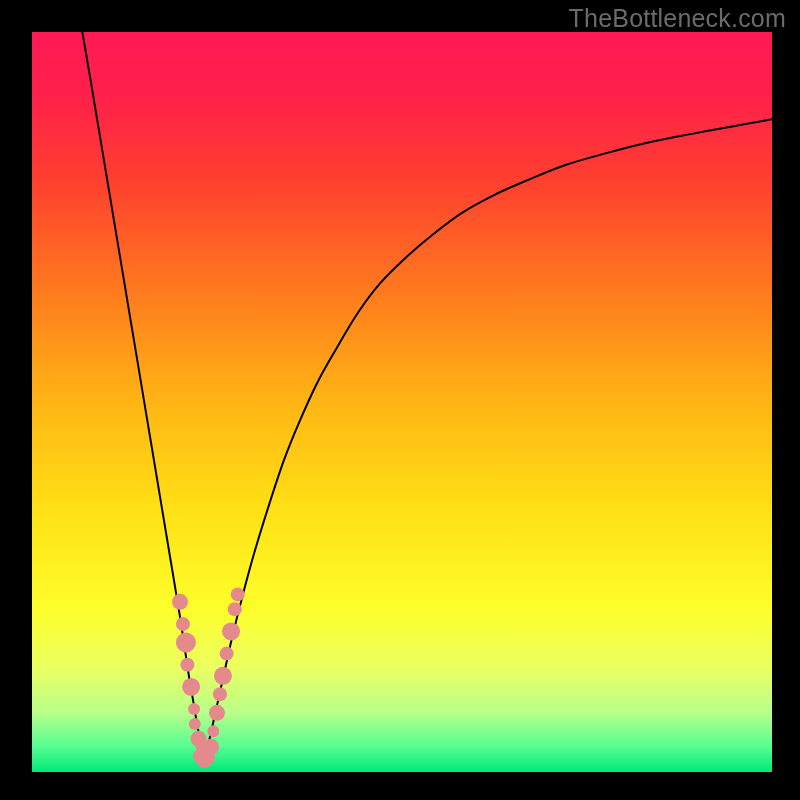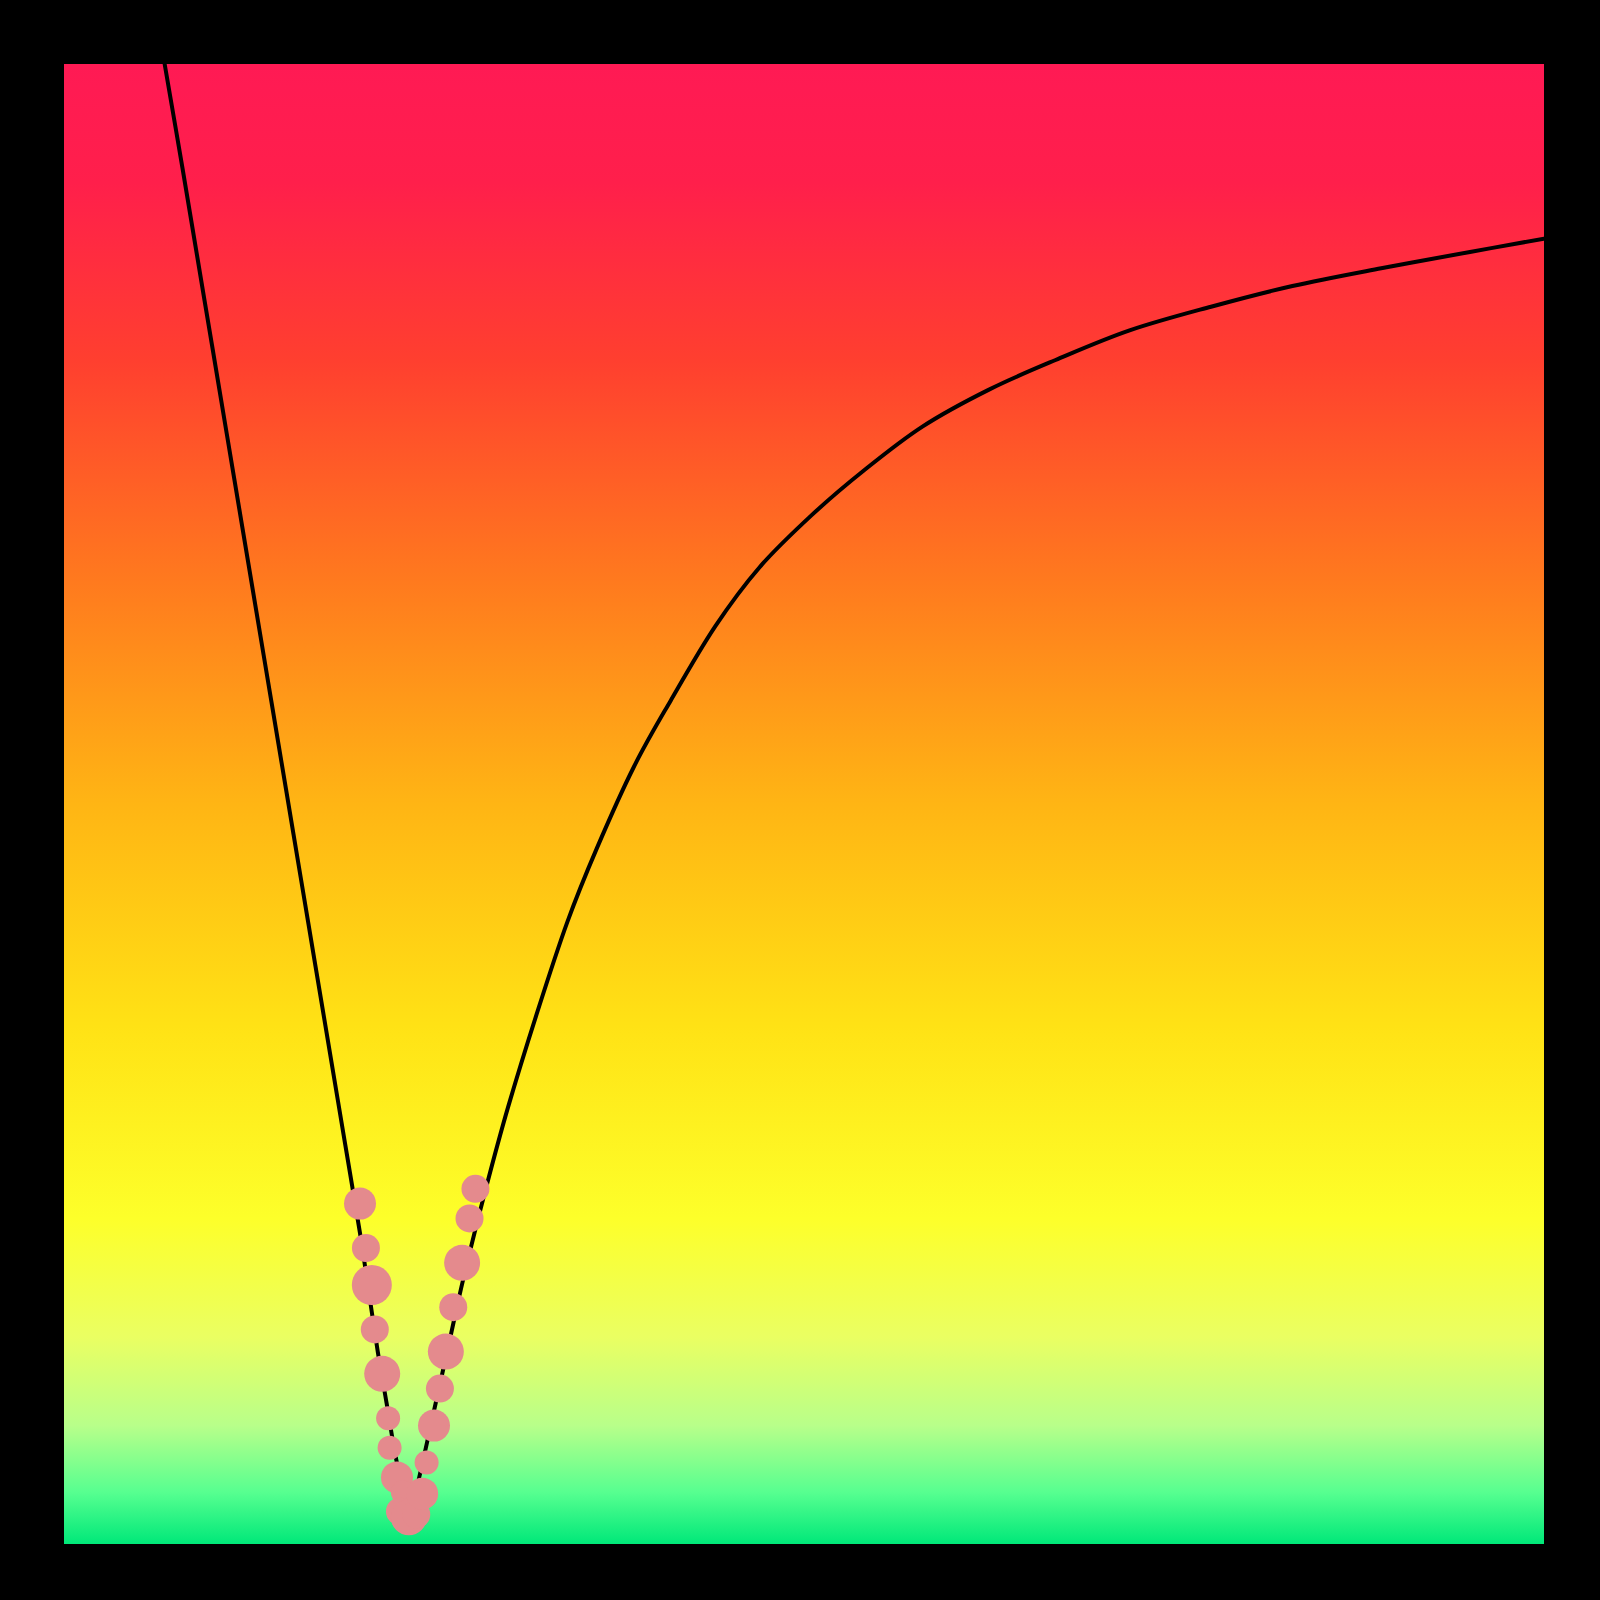--- a/index.html
+++ b/index.html
@@ -75,13 +75,14 @@
         <circle cx="213.30" cy="731.30" r="6" fill="#e48a8d"></circle>
         <circle cx="217.00" cy="712.80" r="8" fill="#e48a8d"></circle>
         <circle cx="219.96" cy="694.30" r="7" fill="#e48a8d"></circle>
         <circle cx="222.92" cy="675.80" r="9" fill="#e48a8d"></circle>
         <circle cx="226.62" cy="653.60" r="7" fill="#e48a8d"></circle>
         <circle cx="231.06" cy="631.40" r="9" fill="#e48a8d"></circle>
         <circle cx="234.76" cy="609.20" r="7" fill="#e48a8d"></circle>
         <circle cx="237.72" cy="594.40" r="7" fill="#e48a8d"></circle>
       </g>
     </svg>
+  <div class="watermark">TheBottleneck.com</div>
 </div>
 
 </body></html>

